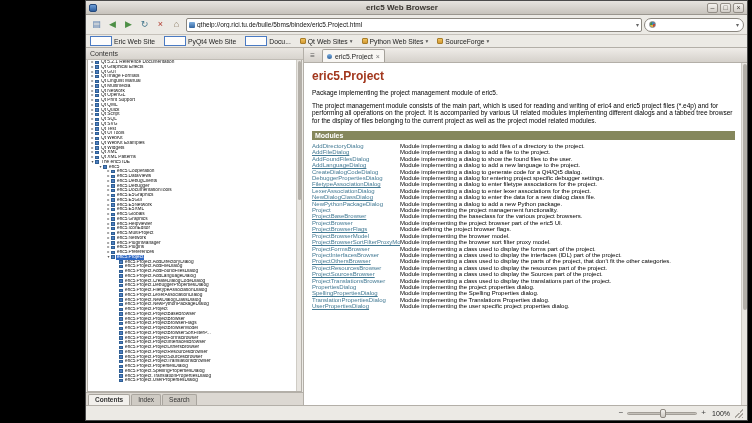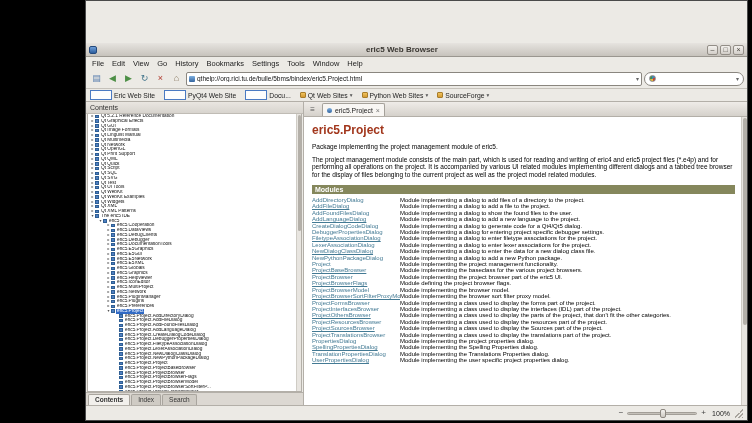--- a/index.html
+++ b/index.html
@@ -5,21 +5,21 @@
   *{margin:0;padding:0;box-sizing:border-box;}
   html,body{width:752px;height:423px;overflow:hidden;}
   body{background:#000;font-family:"Liberation Sans","DejaVu Sans",sans-serif;position:relative;}
   :root{
     --selection:#316ac5; --heading:#a2371d; --section_bg:#85875c; --link:#437a94; --chrome:#eceae5;
   }
   .window{position:absolute;left:85px;top:0;width:663px;height:421px;background:var(--chrome);
     border:1px solid #4a4a4a;display:flex;flex-direction:column;}
   
   .titlebar{height:14px;flex:0 0 14px;background:linear-gradient(#e6e3df,#c7c3bc);display:flex;align-items:center;
-    padding:0 3px;border-bottom:1px solid #9a968f;margin-top:42px;}
+    padding:0 3px;border-bottom:1px solid #9a968f;}
   .app-icon{width:8px;height:8px;border-radius:2px;background:linear-gradient(#6f9fd8,#2d5e9e);border:1px solid #24497c;flex:0 0 8px;}
   .tb-title{flex:1;text-align:center;font-size:8px;font-weight:bold;color:#3a3732;line-height:13px;white-space:nowrap;overflow:hidden;}
   .win-btns{display:flex;gap:2px;}
   .win-btn{width:11px;height:10px;background:linear-gradient(#f4f2ee,#d2cec8);border:1px solid #938e87;border-radius:2px;
     font-size:7px;line-height:8px;text-align:center;color:#4a463f;}
   
   .menubar{height:12px;flex:0 0 12px;display:flex;align-items:center;background:var(--chrome);padding:0 2px;}
   .menu-item{font-size:7.5px;line-height:11px;padding:0 4px;color:#222;white-space:nowrap;}
   
   .toolbar{height:20px;flex:0 0 20px;display:flex;align-items:center;background:var(--chrome);
@@ -105,32 +105,20 @@
     <div class="titlebar">
       <span class="app-icon"></span>
       <span class="tb-title">eric5 Web Browser</span>
       <span class="win-btns">
         <span class="win-btn">–</span>
         <span class="win-btn">□</span>
         <span class="win-btn">×</span>
       </span>
     </div>
 
-    <div class="menubar" id="menubar">
-        <span class="menu-item">File</span>
-        <span class="menu-item">Edit</span>
-        <span class="menu-item">View</span>
-        <span class="menu-item">Go</span>
-        <span class="menu-item">History</span>
-        <span class="menu-item">Bookmarks</span>
-        <span class="menu-item">Settings</span>
-        <span class="menu-item">Tools</span>
-        <span class="menu-item">Window</span>
-        <span class="menu-item">Help</span>
-      </div>
 
     <div class="toolbar">
       <span class="nav-icons" id="navicons">
           <span class="tool-btn" style="color: rgb(90, 127, 174);">▤</span>
           <span class="tool-btn" style="color: rgb(77, 143, 70);">◀</span>
           <span class="tool-btn" style="color: rgb(77, 143, 70);">▶</span>
           <span class="tool-btn" style="color: rgb(70, 120, 142);">↻</span>
           <span class="tool-btn" style="color: rgb(176, 58, 46);">×</span>
           <span class="tool-btn" style="color: rgb(125, 106, 79);">⌂</span>
         </span>

